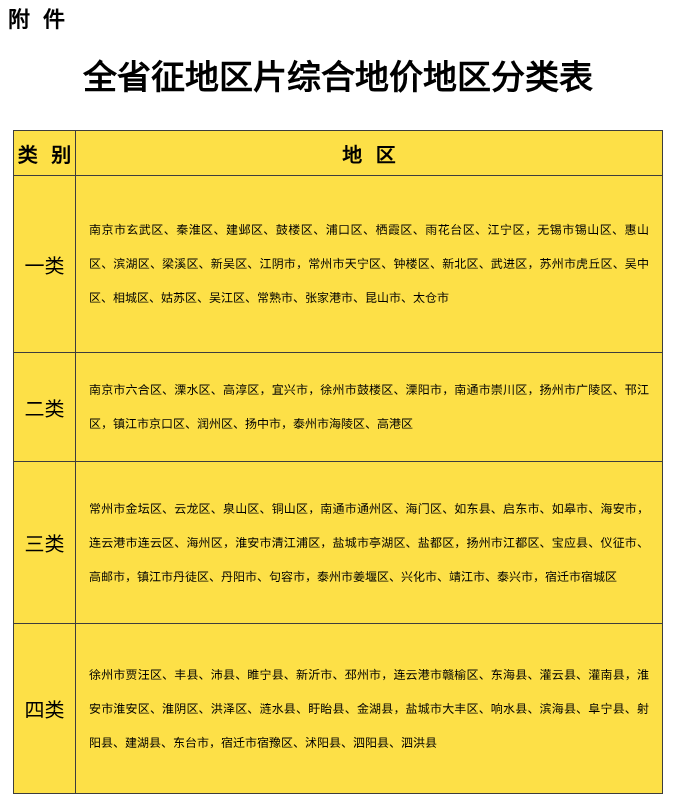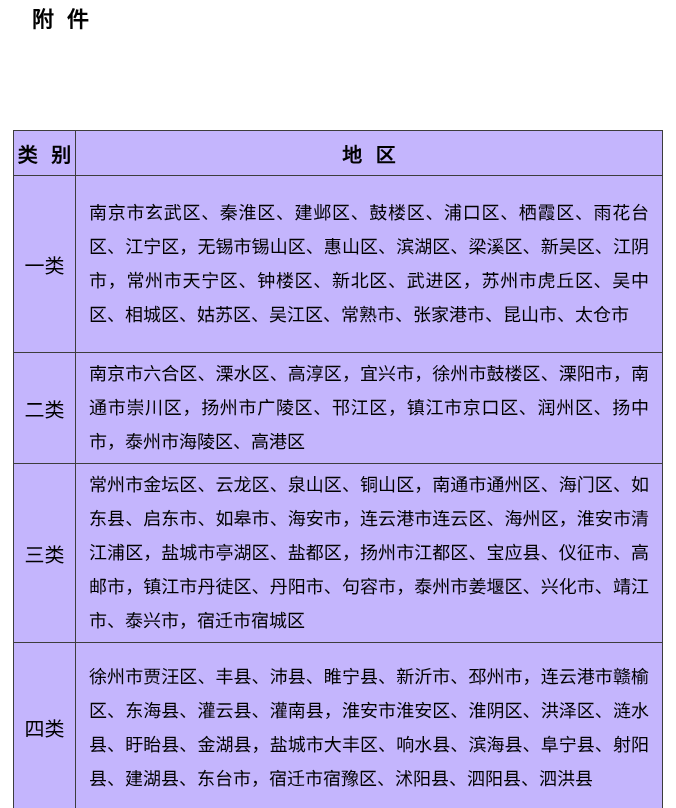--- a/index.html
+++ b/index.html
@@ -20,21 +20,20 @@
     position: absolute;
     top: 7px;
     left: 8px;
     font-family: "Liberation Sans", sans-serif;
     font-weight: bold;
     font-size: 22px;
     line-height: 26px;
     white-space: pre;
     word-spacing: 7px;
     color: #000000;
-    margin-left: 24px;
   }
   .title {
     position: absolute;
     top: 58px;
     left: 0;
     width: 676px;
     margin: 0;
     text-align: center;
     font-family: "Liberation Serif", serif;
     font-weight: bold;
@@ -47,21 +46,21 @@
     position: absolute;
     top: 130px;
     left: 13px;
     width: 650px;
     border-collapse: collapse;
     table-layout: fixed;
   }
   table.class-table th,
   table.class-table td {
     border: 1px solid #3d3d3d;
-    background: #c4b5fd;
+    background: #fde047;
   }
   col.c-cat { width: 62px; }
   tr.head-row { height: 45px; }
   th {
     font-family: "Liberation Sans", sans-serif;
     font-weight: bold;
     font-size: 20px;
     text-align: center;
     vertical-align: middle;
     white-space: pre;
@@ -70,39 +69,40 @@
   }
   td.cat {
     font-family: Liberation Mono, monospace;
     font-size: 20px;
     text-align: center;
     vertical-align: middle;
     padding: 0;
   }
   td.region {
     font-family: "Liberation Serif", serif;
-    font-size: 18px;
+    font-size: 12px;
     line-height: 34px;
     text-align: justify;
     text-align-last: left;
     vertical-align: middle;
     padding: 4px 13px;
   }
   tr.r1 { height: 177px; }
   tr.r2 { height: 109px; }
   tr.r3 { height: 162px; }
   tr.r4 { height: 170px; }
 </style>
 </head>
 <body>
 
 <div class="page">
 
   <div class="attachment">附 件</div>
 
+  <h1 class="title">全省征地区片综合地价地区分类表</h1>
 
   <table class="class-table">
     <colgroup>
       <col class="c-cat">
       <col class="c-region">
     </colgroup>
     <thead>
       <tr class="head-row">
         <th>类 别</th>
         <th>地 区</th>

